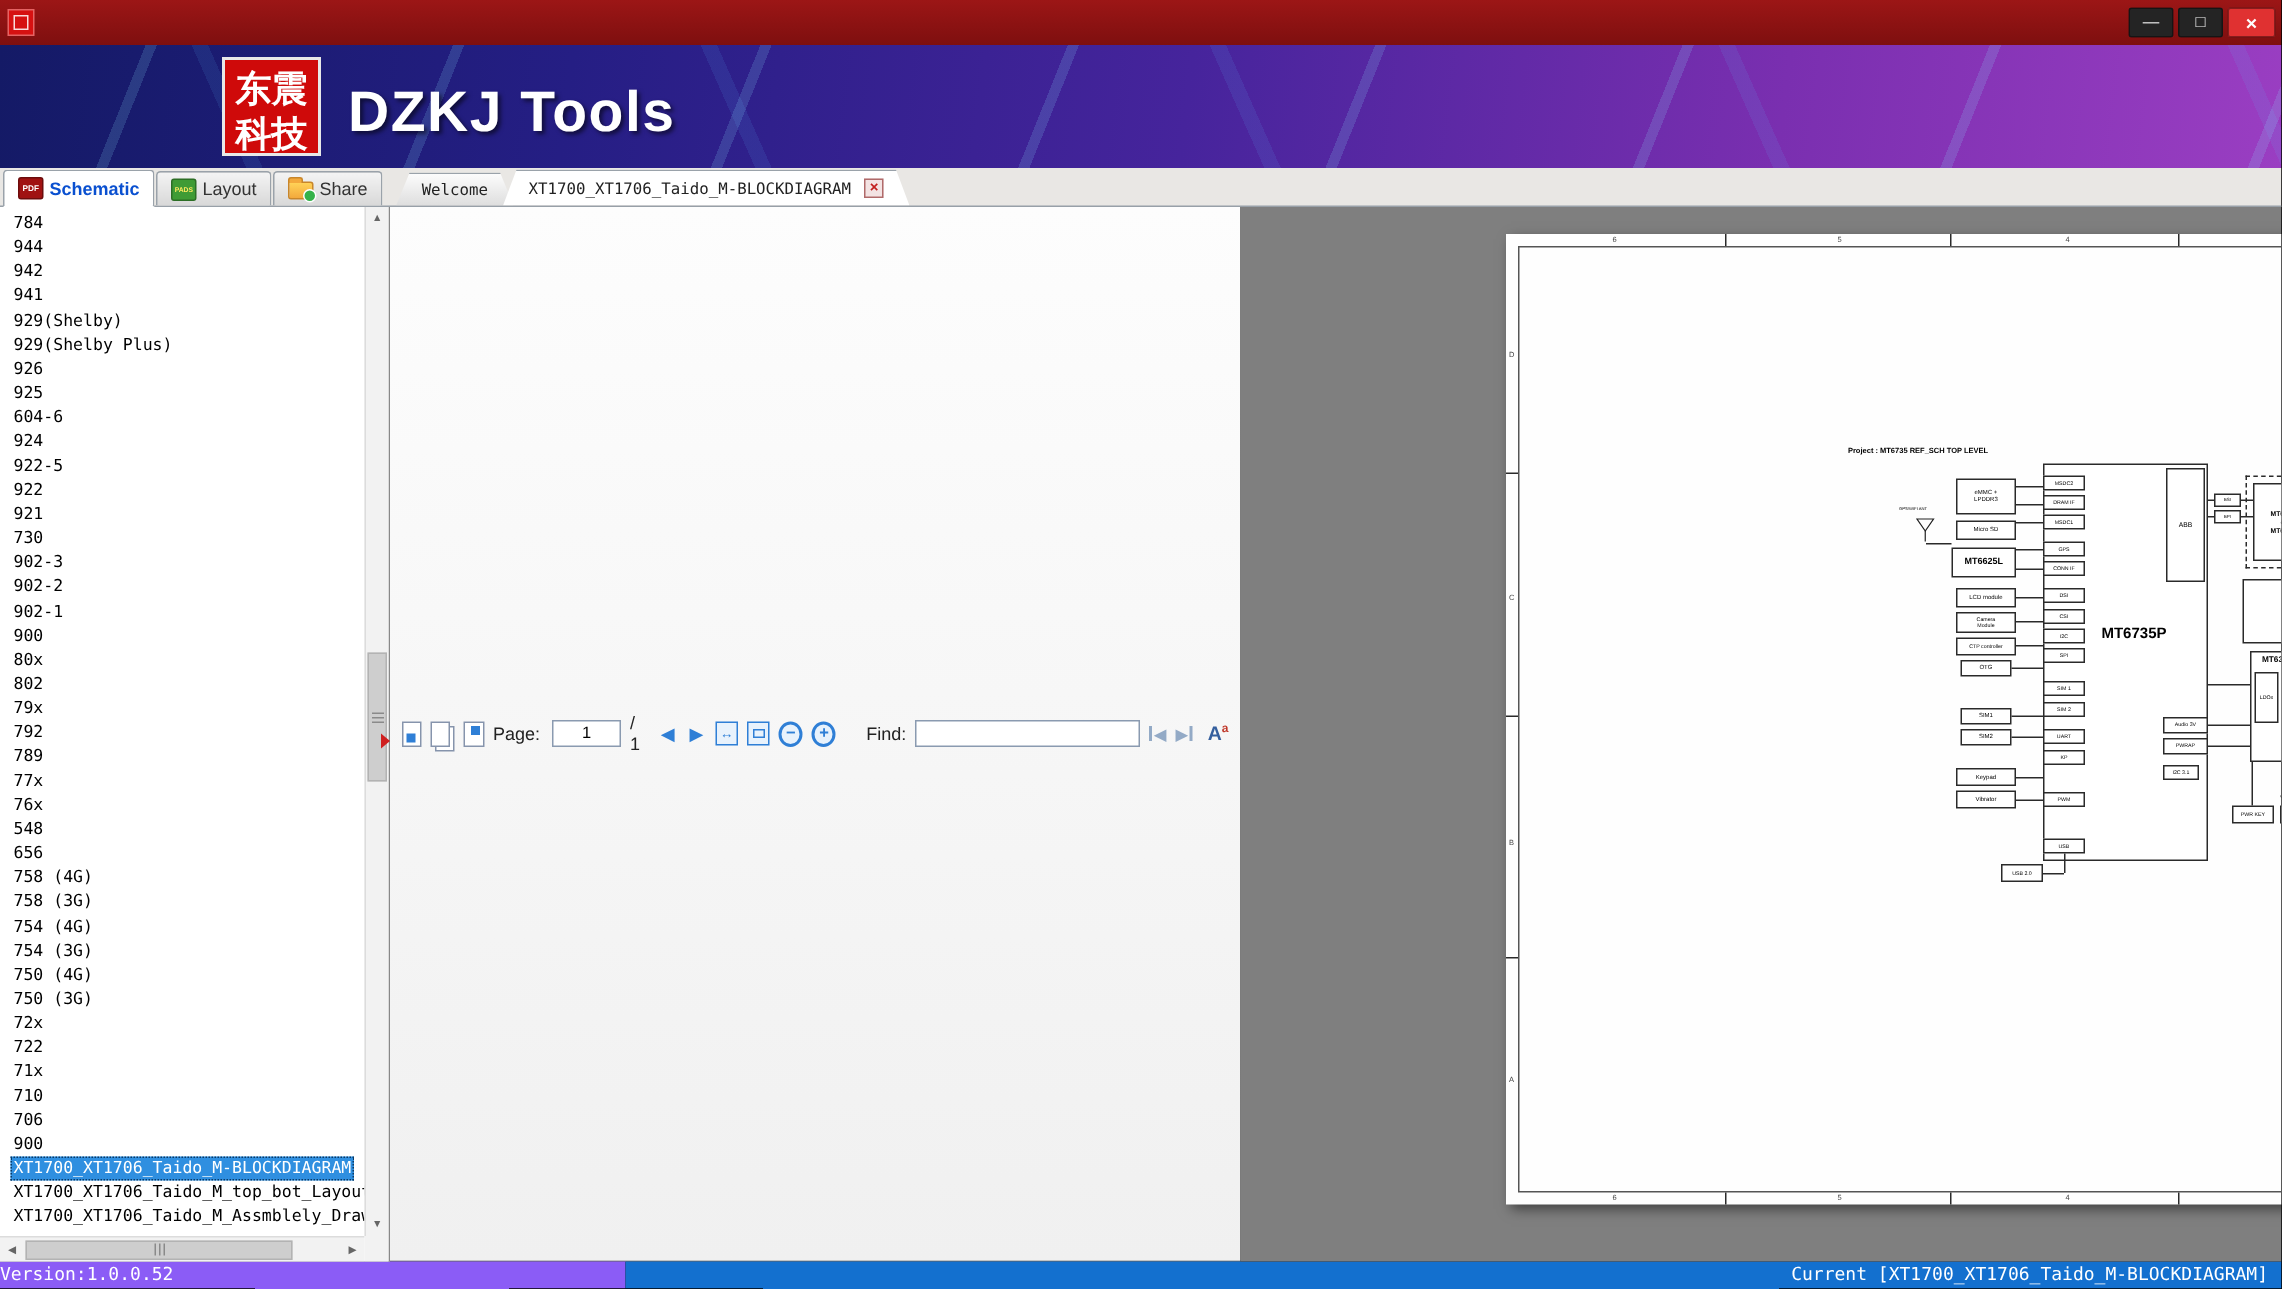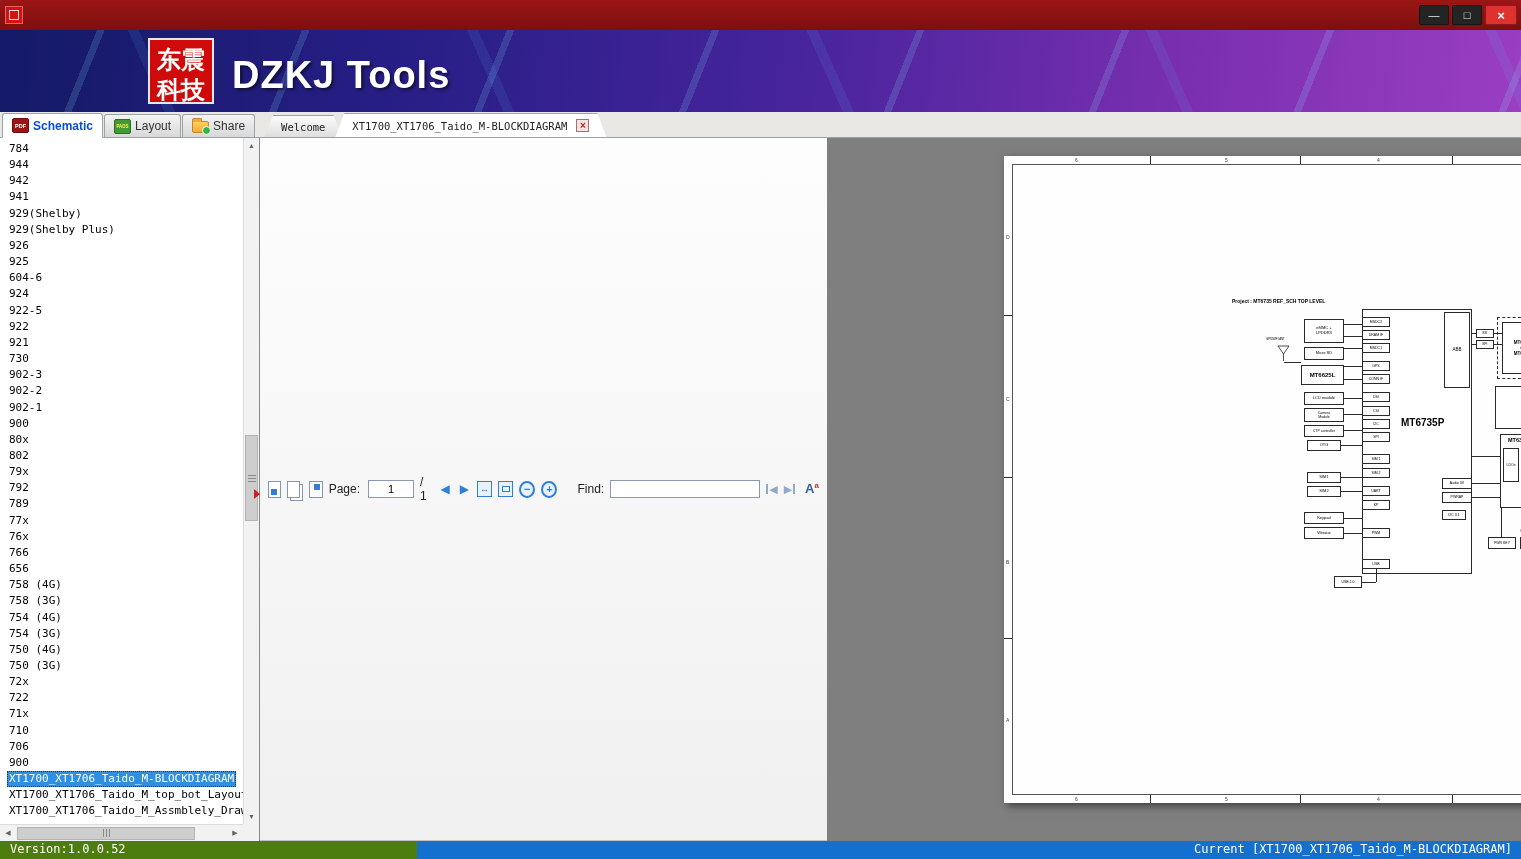--- a/index.html
+++ b/index.html
@@ -89,21 +89,21 @@
   .sch-block{position:absolute;border:1px solid #2a2a2a;background:#fff;color:#000;display:flex;align-items:center;justify-content:center;text-align:center;white-space:pre-line;line-height:1.15;overflow:hidden;}
   .sch-block.dashed{border-style:dashed;background:transparent;}
   .sch-text{position:absolute;color:#000;white-space:nowrap;line-height:1.1;}
   .sch-line{position:absolute;background:#2a2a2a;}
   .zone-label{position:absolute;font-size:5px;color:#444;}
   .jack-icon{position:absolute;border:1px solid #222;border-radius:50%;width:8px;height:8px;background:#fff;}
   .sch-icon{position:absolute;line-height:0;}
 
   
   #statusbar{flex:0 0 18px;display:flex;font-family:"DejaVu Sans Mono",monospace;font-size:12px;}
-  .sb-left{flex:0 0 417px;background:#4d7c0f;color:#fff;padding:1px 10px;white-space:nowrap;}
+  .sb-left{flex:0 0 417px;background:#8b5cf6;color:#fff;padding:1px 0;white-space:nowrap;}
   .sb-right{flex:1;background:#1370cf;color:#fff;text-align:right;padding:1px 9px;white-space:nowrap;}
 </style>
 </head>
 <body>
 
 <div id="app">
 
   <div id="titlebar">
     <div class="tb-icon"></div>
     <div class="tb-controls">
@@ -167,21 +167,21 @@
           <div class="list-item">902-2</div>
           <div class="list-item">902-1</div>
           <div class="list-item">900</div>
           <div class="list-item">80x</div>
           <div class="list-item">802</div>
           <div class="list-item">79x</div>
           <div class="list-item">792</div>
           <div class="list-item">789</div>
           <div class="list-item">77x</div>
           <div class="list-item">76x</div>
-          <div class="list-item">766</div>
+          <div class="list-item">548</div>
           <div class="list-item">656</div>
           <div class="list-item">758 (4G)</div>
           <div class="list-item">758 (3G)</div>
           <div class="list-item">754 (4G)</div>
           <div class="list-item">754 (3G)</div>
           <div class="list-item">750 (4G)</div>
           <div class="list-item">750 (3G)</div>
           <div class="list-item">72x</div>
           <div class="list-item">722</div>
           <div class="list-item">71x</div>

